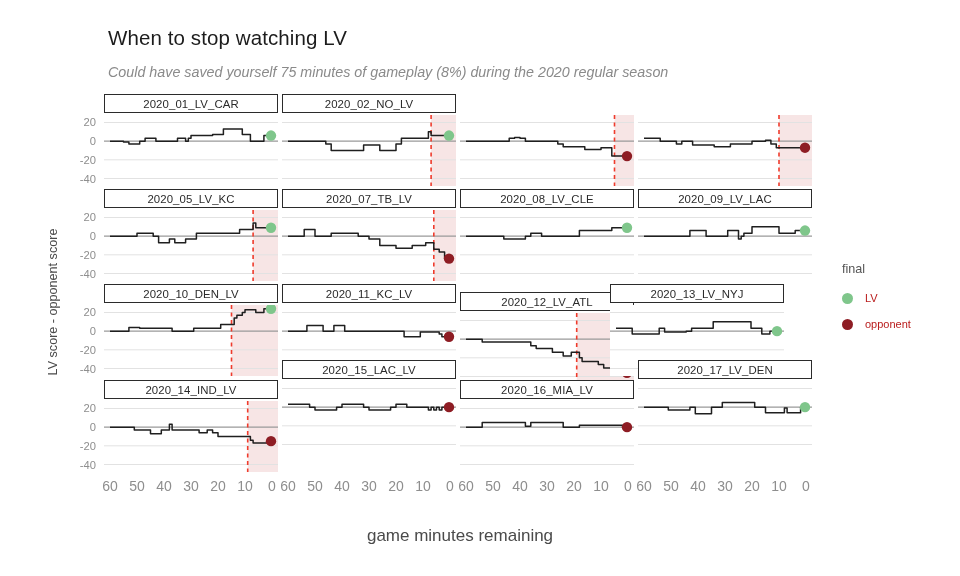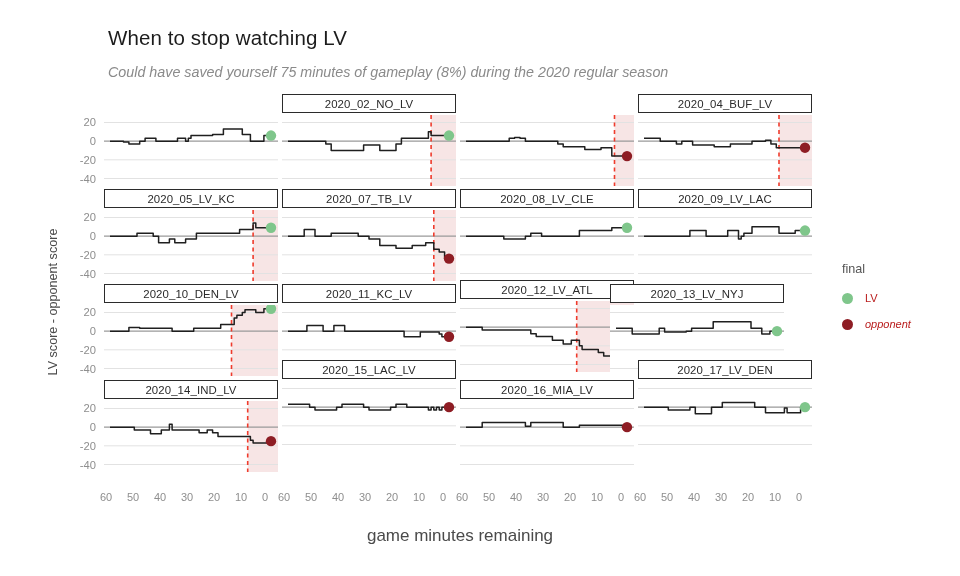--- a/index.html
+++ b/index.html
@@ -95,23 +95,23 @@
     text-align: right;
     font-size: 11.2px;
     color: #8e8e8e;
     transform: translateY(-50%);
   }
   .xtick {
     position: absolute;
     top: 0;
     width: 20px;
     margin-left: -10px;
-    font-size: 11px;
+    text-align: center;
+    font-size: 14px;
     color: #8e8e8e;
-    margin-top: 13px;
   }
 
   #legend-title {
     left: 842px;
     top: 262px;
     font-size: 12.6px;
     color: #555555;
   }
   .legend-row {
     position: absolute;
@@ -137,20 +137,21 @@
 <div id="stage">
 
   <div id="chart-title" class="abs">When to stop watching LV</div>
   <div id="chart-subtitle" class="abs">Could have saved yourself 75 minutes of gameplay (8%) during the 2020 regular season</div>
 
   <div id="y-axis-title" class="abs">LV score - opponent score</div>
   <div id="x-axis-title" class="abs">game minutes remaining</div>
 
   <div id="facet-grid">
       <div class="facet" style="left: 104px; top: 94px; width: 174px; height: 92px;">
+        <div class="facet-strip">2020_01_LV_CAR</div>
         <div class="facet-panel" style="width: 174px; height: 71px;">
           <svg width="174" height="71">
             <line x1="0" x2="174" y1="7.473684210526315" y2="7.473684210526315" stroke="#e2e2e2" stroke-width="1"></line>
             <line x1="0" x2="174" y1="26.15789473684211" y2="26.15789473684211" stroke="#9a9a9a" stroke-width="1.1"></line>
             <line x1="0" x2="174" y1="44.8421052631579" y2="44.8421052631579" stroke="#e2e2e2" stroke-width="1"></line>
             <line x1="0" x2="174" y1="63.526315789473685" y2="63.526315789473685" stroke="#e2e2e2" stroke-width="1"></line>
             <path d="M6,26.15789473684211 L14.1,26.15789473684211 L14.1,26.15789473684211 L19.5,26.15789473684211 L19.5,27.09210526315789 L24.9,27.09210526315789 L24.9,28.96052631578948 L30.3,28.96052631578948 L30.3,28.96052631578948 L35.7,28.96052631578948 L35.7,26.15789473684211 L41.1,26.15789473684211 L41.1,23.35526315789474 L46.5,23.35526315789474 L46.5,23.35526315789474 L51.9,23.35526315789474 L51.9,26.15789473684211 L57.3,26.15789473684211 L57.3,26.15789473684211 L62.699999999999996,26.15789473684211 L62.699999999999996,26.15789473684211 L68.1,26.15789473684211 L68.1,26.15789473684211 L73.5,26.15789473684211 L73.5,23.35526315789474 L78.9,23.35526315789474 L78.9,23.35526315789474 L81.6,23.35526315789474 L81.6,26.15789473684211 L84.3,26.15789473684211 L84.3,23.35526315789474 L87,23.35526315789474 L87,20.55263157894737 L92.4,20.55263157894737 L92.4,20.55263157894737 L97.8,20.55263157894737 L97.8,20.55263157894737 L103.2,20.55263157894737 L103.2,20.55263157894737 L108.6,20.55263157894737 L108.6,19.618421052631575 L114,19.618421052631575 L114,19.618421052631575 L119.39999999999999,19.618421052631575 L119.39999999999999,14.013157894736835 L124.8,14.013157894736835 L124.8,14.013157894736835 L130.2,14.013157894736835 L130.2,14.013157894736835 L135.6,14.013157894736835 L135.6,14.013157894736835 L138.3,14.013157894736835 L138.3,19.618421052631575 L143.7,19.618421052631575 L143.7,19.618421052631575 L146.4,19.618421052631575 L146.4,26.15789473684211 L151.8,26.15789473684211 L151.8,26.15789473684211 L154.5,26.15789473684211 L154.5,26.15789473684211 L159.9,26.15789473684211 L159.9,20.55263157894737 L165.29999999999998,20.55263157894737 L165.29999999999998,20.55263157894737 L168,20.55263157894737 L168,20.55263157894737" fill="none" stroke="#1f1f1f" stroke-width="1.5" stroke-linejoin="round"></path>
             <circle cx="167" cy="20.55263157894737" r="5.2" fill="#7fc68b"></circle>
           </svg>
         </div>
@@ -178,21 +179,20 @@
             <line x1="0" x2="174" y1="26.15789473684211" y2="26.15789473684211" stroke="#9a9a9a" stroke-width="1.1"></line>
             <line x1="0" x2="174" y1="44.8421052631579" y2="44.8421052631579" stroke="#e2e2e2" stroke-width="1"></line>
             <line x1="0" x2="174" y1="63.526315789473685" y2="63.526315789473685" stroke="#e2e2e2" stroke-width="1"></line>
             <line x1="154.5" x2="154.5" y1="0" y2="71" stroke="#ef3b2c" stroke-width="1.6" stroke-dasharray="4,3.5"></line>
             <path d="M6,26.15789473684211 L14.1,26.15789473684211 L14.1,26.15789473684211 L22.2,26.15789473684211 L22.2,26.15789473684211 L30.3,26.15789473684211 L30.3,26.15789473684211 L38.4,26.15789473684211 L38.4,26.15789473684211 L43.8,26.15789473684211 L43.8,26.15789473684211 L49.2,26.15789473684211 L49.2,23.35526315789474 L54.6,23.35526315789474 L54.6,22.421052631578945 L60,22.421052631578945 L60,23.35526315789474 L65.4,23.35526315789474 L65.4,26.15789473684211 L70.8,26.15789473684211 L70.8,26.15789473684211 L76.2,26.15789473684211 L76.2,26.15789473684211 L81.6,26.15789473684211 L81.6,26.15789473684211 L87,26.15789473684211 L87,26.15789473684211 L92.4,26.15789473684211 L92.4,26.15789473684211 L97.8,26.15789473684211 L97.8,28.96052631578948 L103.2,28.96052631578948 L103.2,31.763157894736835 L108.6,31.763157894736835 L108.6,31.763157894736835 L114,31.763157894736835 L114,31.763157894736835 L119.39999999999999,31.763157894736835 L119.39999999999999,31.763157894736835 L124.8,31.763157894736835 L124.8,34.565789473684205 L130.2,34.565789473684205 L130.2,34.565789473684205 L135.6,34.565789473684205 L135.6,34.565789473684205 L141,34.565789473684205 L141,32.69736842105263 L146.4,32.69736842105263 L146.4,32.69736842105263 L149.1,32.69736842105263 L149.1,32.69736842105263 L151.8,32.69736842105263 L151.8,41.10526315789474 L154.5,41.10526315789474 L154.5,41.10526315789474 L159.9,41.10526315789474 L159.9,41.10526315789474 L165.29999999999998,41.10526315789474 L165.29999999999998,41.10526315789474 L168,41.10526315789474 L168,41.10526315789474" fill="none" stroke="#1f1f1f" stroke-width="1.5" stroke-linejoin="round"></path>
             <circle cx="167" cy="41.10526315789474" r="5.2" fill="#8e1d24"></circle>
           </svg>
         </div>
       </div>
       <div class="facet" style="left: 638px; top: 94px; width: 174px; height: 92px;">
-        <div class="facet-strip">2020_04_BUF_LV</div>
         <div class="facet-panel" style="width: 174px; height: 71px;">
           <svg width="174" height="71">
             <rect x="141" y="0" width="33" height="71" fill="#f7e5e5"></rect>
             <line x1="0" x2="174" y1="7.473684210526315" y2="7.473684210526315" stroke="#e2e2e2" stroke-width="1"></line>
             <line x1="0" x2="174" y1="26.15789473684211" y2="26.15789473684211" stroke="#9a9a9a" stroke-width="1.1"></line>
             <line x1="0" x2="174" y1="44.8421052631579" y2="44.8421052631579" stroke="#e2e2e2" stroke-width="1"></line>
             <line x1="0" x2="174" y1="63.526315789473685" y2="63.526315789473685" stroke="#e2e2e2" stroke-width="1"></line>
             <line x1="141" x2="141" y1="0" y2="71" stroke="#ef3b2c" stroke-width="1.6" stroke-dasharray="4,3.5"></line>
             <path d="M6,23.35526315789474 L11.4,23.35526315789474 L11.4,23.35526315789474 L16.8,23.35526315789474 L16.8,23.35526315789474 L22.2,23.35526315789474 L22.2,26.15789473684211 L27.6,26.15789473684211 L27.6,26.15789473684211 L33,26.15789473684211 L33,26.15789473684211 L38.4,26.15789473684211 L38.4,28.96052631578948 L43.8,28.96052631578948 L43.8,26.15789473684211 L49.2,26.15789473684211 L49.2,26.15789473684211 L54.6,26.15789473684211 L54.6,29.89473684210526 L60,29.89473684210526 L60,29.89473684210526 L65.4,29.89473684210526 L65.4,29.89473684210526 L70.8,29.89473684210526 L70.8,29.89473684210526 L76.2,29.89473684210526 L76.2,31.763157894736835 L81.6,31.763157894736835 L81.6,31.763157894736835 L87,31.763157894736835 L87,31.763157894736835 L92.4,31.763157894736835 L92.4,28.96052631578948 L97.8,28.96052631578948 L97.8,28.96052631578948 L103.2,28.96052631578948 L103.2,28.96052631578948 L108.6,28.96052631578948 L108.6,28.96052631578948 L114,28.96052631578948 L114,26.15789473684211 L119.39999999999999,26.15789473684211 L119.39999999999999,26.15789473684211 L124.8,26.15789473684211 L124.8,26.15789473684211 L127.5,26.15789473684211 L127.5,25.223684210526315 L130.2,25.223684210526315 L130.2,25.223684210526315 L132.9,25.223684210526315 L132.9,28.96052631578948 L135.6,28.96052631578948 L135.6,28.96052631578948 L138.3,28.96052631578948 L138.3,32.69736842105263 L141,32.69736842105263 L141,32.69736842105263 L146.4,32.69736842105263 L146.4,32.69736842105263 L151.8,32.69736842105263 L151.8,32.69736842105263 L157.2,32.69736842105263 L157.2,32.69736842105263 L162.6,32.69736842105263 L162.6,32.69736842105263 L168,32.69736842105263 L168,32.69736842105263" fill="none" stroke="#1f1f1f" stroke-width="1.5" stroke-linejoin="round"></path>
             <circle cx="167" cy="32.69736842105263" r="5.2" fill="#8e1d24"></circle>
@@ -276,21 +276,21 @@
           <svg width="174" height="71">
             <line x1="0" x2="174" y1="7.473684210526315" y2="7.473684210526315" stroke="#e2e2e2" stroke-width="1"></line>
             <line x1="0" x2="174" y1="26.15789473684211" y2="26.15789473684211" stroke="#9a9a9a" stroke-width="1.1"></line>
             <line x1="0" x2="174" y1="44.8421052631579" y2="44.8421052631579" stroke="#e2e2e2" stroke-width="1"></line>
             <line x1="0" x2="174" y1="63.526315789473685" y2="63.526315789473685" stroke="#e2e2e2" stroke-width="1"></line>
             <path d="M6,26.15789473684211 L14.1,26.15789473684211 L14.1,26.15789473684211 L19.5,26.15789473684211 L19.5,26.15789473684211 L24.9,26.15789473684211 L24.9,20.55263157894737 L30.3,20.55263157894737 L30.3,20.55263157894737 L35.7,20.55263157894737 L35.7,20.55263157894737 L41.1,20.55263157894737 L41.1,26.15789473684211 L46.5,26.15789473684211 L46.5,26.15789473684211 L51.9,26.15789473684211 L51.9,20.55263157894737 L57.3,20.55263157894737 L57.3,20.55263157894737 L62.699999999999996,20.55263157894737 L62.699999999999996,26.15789473684211 L68.1,26.15789473684211 L68.1,26.15789473684211 L73.5,26.15789473684211 L73.5,26.15789473684211 L78.9,26.15789473684211 L78.9,26.15789473684211 L84.3,26.15789473684211 L84.3,26.15789473684211 L89.7,26.15789473684211 L89.7,26.15789473684211 L95.10000000000001,26.15789473684211 L95.10000000000001,26.15789473684211 L100.5,26.15789473684211 L100.5,26.15789473684211 L105.9,26.15789473684211 L105.9,26.15789473684211 L111.3,26.15789473684211 L111.3,26.15789473684211 L116.7,26.15789473684211 L116.7,26.15789473684211 L122.1,26.15789473684211 L122.1,31.763157894736835 L127.5,31.763157894736835 L127.5,31.763157894736835 L132.9,31.763157894736835 L132.9,31.763157894736835 L138.3,31.763157894736835 L138.3,27.09210526315789 L143.7,27.09210526315789 L143.7,27.09210526315789 L149.1,27.09210526315789 L149.1,27.09210526315789 L154.5,27.09210526315789 L154.5,27.09210526315789 L157.2,27.09210526315789 L157.2,28.96052631578948 L159.9,28.96052631578948 L159.9,31.763157894736835 L162.6,31.763157894736835 L162.6,31.763157894736835 L165.29999999999998,31.763157894736835 L165.29999999999998,31.763157894736835 L168,31.763157894736835 L168,31.763157894736835" fill="none" stroke="#1f1f1f" stroke-width="1.5" stroke-linejoin="round"></path>
             <circle cx="167" cy="31.763157894736835" r="5.2" fill="#8e1d24"></circle>
           </svg>
         </div>
       </div>
-      <div class="facet" style="left: 460px; top: 280px; width: 174px; height: 92px; text-decoration: underline;">
+      <div class="facet" style="left: 460px; top: 292px; width: 174px; height: 92px; text-decoration: underline;">
         <div class="facet-strip">2020_12_LV_ATL</div>
         <div class="facet-panel" style="width: 174px; height: 71px;">
           <svg width="174" height="71">
             <rect x="116.7" y="0" width="57.3" height="71" fill="#f7e5e5"></rect>
             <line x1="0" x2="174" y1="7.473684210526315" y2="7.473684210526315" stroke="#e2e2e2" stroke-width="1"></line>
             <line x1="0" x2="174" y1="26.15789473684211" y2="26.15789473684211" stroke="#9a9a9a" stroke-width="1.1"></line>
             <line x1="0" x2="174" y1="44.8421052631579" y2="44.8421052631579" stroke="#e2e2e2" stroke-width="1"></line>
             <line x1="0" x2="174" y1="63.526315789473685" y2="63.526315789473685" stroke="#e2e2e2" stroke-width="1"></line>
             <line x1="116.7" x2="116.7" y1="0" y2="71" stroke="#ef3b2c" stroke-width="1.6" stroke-dasharray="4,3.5"></line>
             <path d="M6,26.15789473684211 L11.4,26.15789473684211 L11.4,26.15789473684211 L16.8,26.15789473684211 L16.8,26.15789473684211 L22.2,26.15789473684211 L22.2,28.96052631578948 L27.6,28.96052631578948 L27.6,28.96052631578948 L33,28.96052631578948 L33,28.96052631578948 L38.4,28.96052631578948 L38.4,28.96052631578948 L43.8,28.96052631578948 L43.8,28.96052631578948 L49.2,28.96052631578948 L49.2,28.96052631578948 L54.6,28.96052631578948 L54.6,28.96052631578948 L60,28.96052631578948 L60,28.96052631578948 L65.4,28.96052631578948 L65.4,28.96052631578948 L70.8,28.96052631578948 L70.8,32.69736842105263 L76.2,32.69736842105263 L76.2,35.5 L81.6,35.5 L81.6,35.5 L87,35.5 L87,35.5 L92.4,35.5 L92.4,39.23684210526316 L97.8,39.23684210526316 L97.8,39.23684210526316 L103.2,39.23684210526316 L103.2,42.973684210526315 L105.9,42.973684210526315 L105.9,42.973684210526315 L108.6,42.973684210526315 L108.6,42.973684210526315 L111.3,42.973684210526315 L111.3,39.23684210526316 L114,39.23684210526316 L114,39.23684210526316 L116.7,39.23684210526316 L116.7,39.23684210526316 L119.39999999999999,39.23684210526316 L119.39999999999999,44.8421052631579 L122.1,44.8421052631579 L122.1,48.578947368421055 L127.5,48.578947368421055 L127.5,48.578947368421055 L132.9,48.578947368421055 L132.9,48.578947368421055 L138.3,48.578947368421055 L138.3,51.38157894736842 L143.7,51.38157894736842 L143.7,55.118421052631575 L149.1,55.118421052631575 L149.1,55.118421052631575 L154.5,55.118421052631575 L154.5,57.921052631578945 L159.9,57.921052631578945 L159.9,59.78947368421053 L165.29999999999998,59.78947368421053 L165.29999999999998,59.78947368421053 L168,59.78947368421053 L168,59.78947368421053" fill="none" stroke="#1f1f1f" stroke-width="1.5" stroke-linejoin="round"></path>
@@ -414,19 +414,19 @@
       <div class="xtick abs" style="left: 779px; top: 478px;">10</div>
       <div class="xtick abs" style="left: 806px; top: 478px;">0</div>
     </div>
 
   <div id="legend-title" class="abs">final</div>
   <div id="legend-items">
       <div class="legend-row" style="top: 292px;">
         <span class="legend-swatch" style="background: rgb(127, 198, 139);"></span>
         <span class="legend-label">LV</span>
       </div>
-      <div class="legend-row" style="top: 318px; font-style: italic;">
+      <div class="legend-row" style="top: 318px;">
         <span class="legend-swatch" style="background: rgb(142, 29, 36);"></span>
         <span class="legend-label">opponent</span>
       </div>
     </div>
 
 </div>
 
 </body></html>

